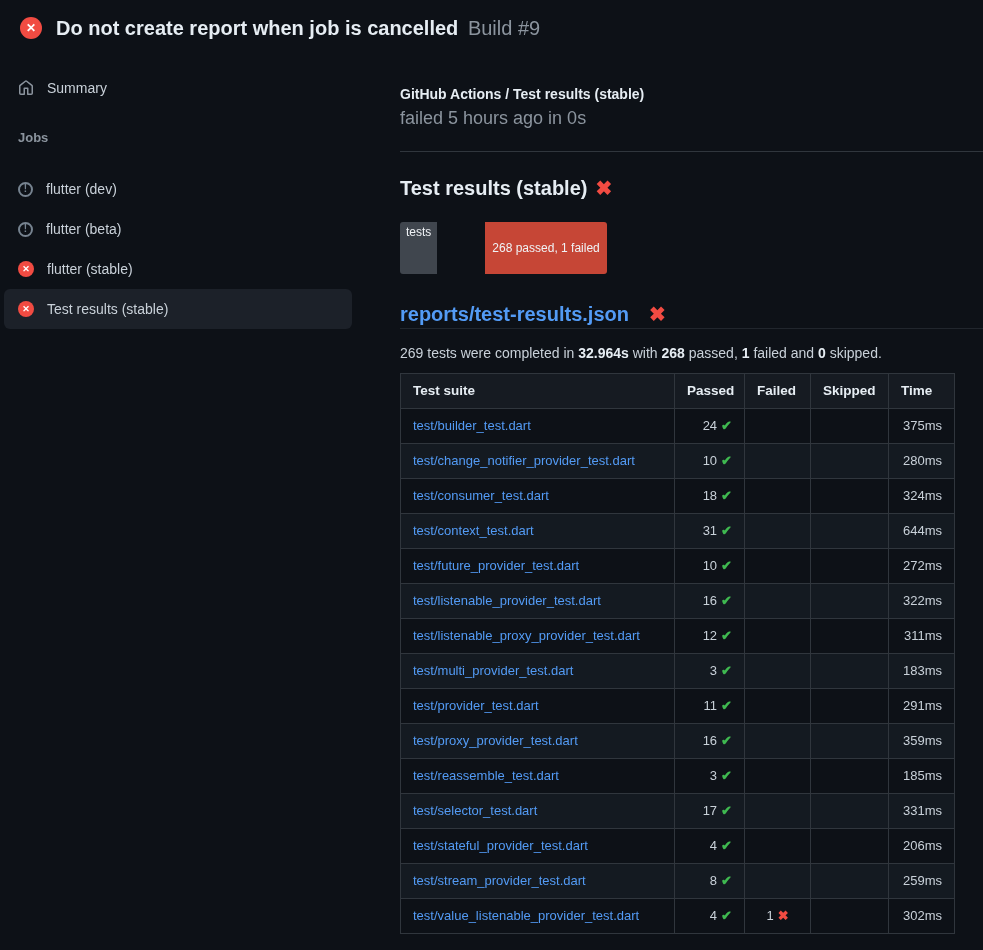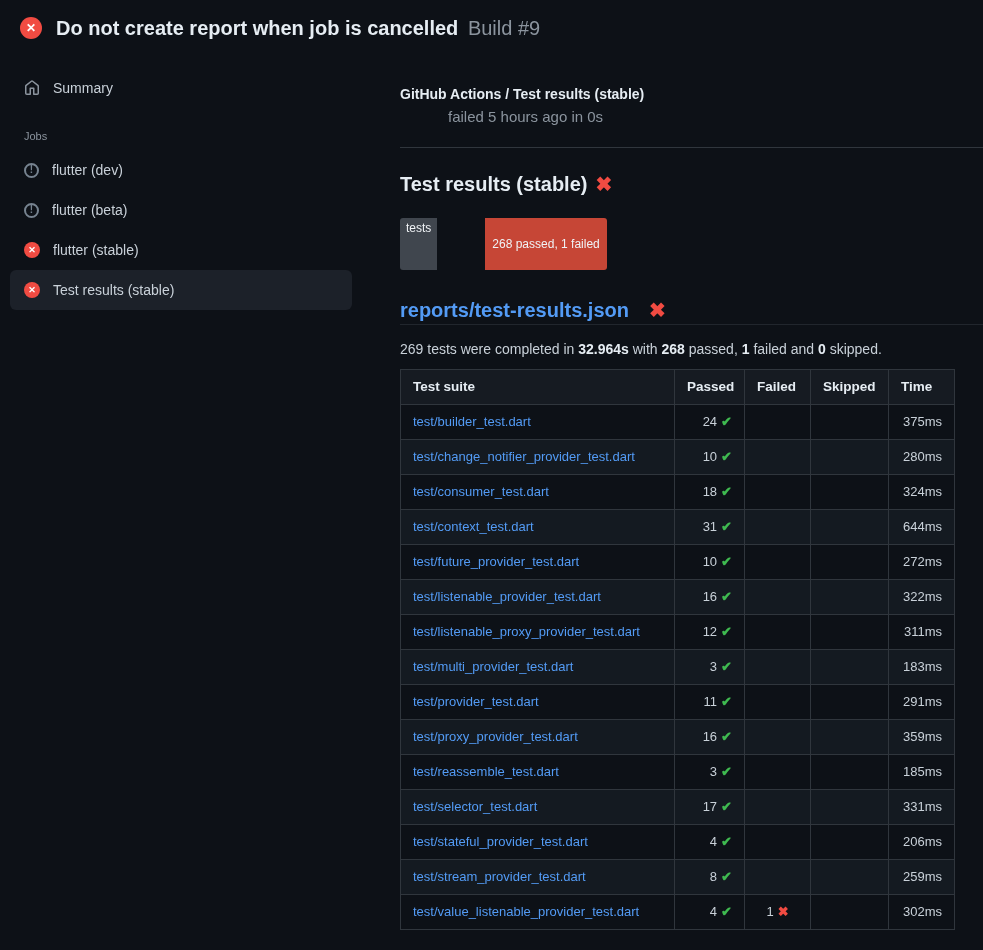--- a/index.html
+++ b/index.html
@@ -23,29 +23,29 @@
     background:var(--red);color:#fff;font-weight:700;flex:none;line-height:1;}
   .x-lg{width:22px;height:22px;font-size:12px;}
   .x-sm{width:16px;height:16px;font-size:9px;}
   .neutral-circle{width:15px;height:15px;border:2px solid #768390;border-radius:50%;
     color:#768390;font-size:10px;font-weight:700;display:inline-flex;align-items:center;
     justify-content:center;flex:none;line-height:1;}
   .home-icon{flex:none;}
   .heading-x{color:var(--red);font-weight:700;font-size:20px;margin-left:8px;}
   
   .layout{display:flex;align-items:flex-start;}
-  .sidebar{width:400px;flex:none;padding:16px 48px 0 10px;}
+  .sidebar{width:400px;flex:none;padding:16px 48px 0 4px;}
   .side-item{display:flex;align-items:center;gap:13px;height:40px;padding:0 14px;
     border-radius:6px;font-size:14px;color:var(--text-body);cursor:pointer;}
   .side-item.selected{background:var(--selected);}
-  .jobs-label{color:var(--muted);font-size:11px;margin:22px 0 8px 14px;}
+  .jobs-label{color:var(--muted);font-size:13px;margin:22px 0 24px 14px;font-weight:bold;}
   .main{flex:1;padding-top:34px;min-width:0;}
   
   .breadcrumb{font-size:14px;font-weight:700;color:var(--text);}
-  .run-meta{font-size:15px;color:var(--muted);margin-top:6px;margin-left:48px;}
+  .run-meta{font-size:18px;color:var(--muted);margin-top:6px;}
   .top-divider{border:none;border-top:1px solid var(--border);margin:22px 0 0 0;}
   .section-title{display:flex;align-items:center;margin:24px 0 0 0;font-size:20px;
     font-weight:700;color:var(--text);}
   .badge{display:inline-flex;margin-top:22px;border-radius:3px;overflow:hidden;
     font-size:12px;line-height:1;color:#f0f3f6;gap:48px;}
   .badge-label{background:var(--badge-gray);padding:4px 6px;}
   .badge-value{background:var(--badge-red);padding:20px 7px;}
   .report-title{display:flex;align-items:center;margin:28px 0 0 0;font-size:20px;
     font-weight:700;padding-bottom:2px;border-bottom:1px solid var(--border-soft);gap:12px;}
   .report-link{color:var(--link);text-decoration:none;}

